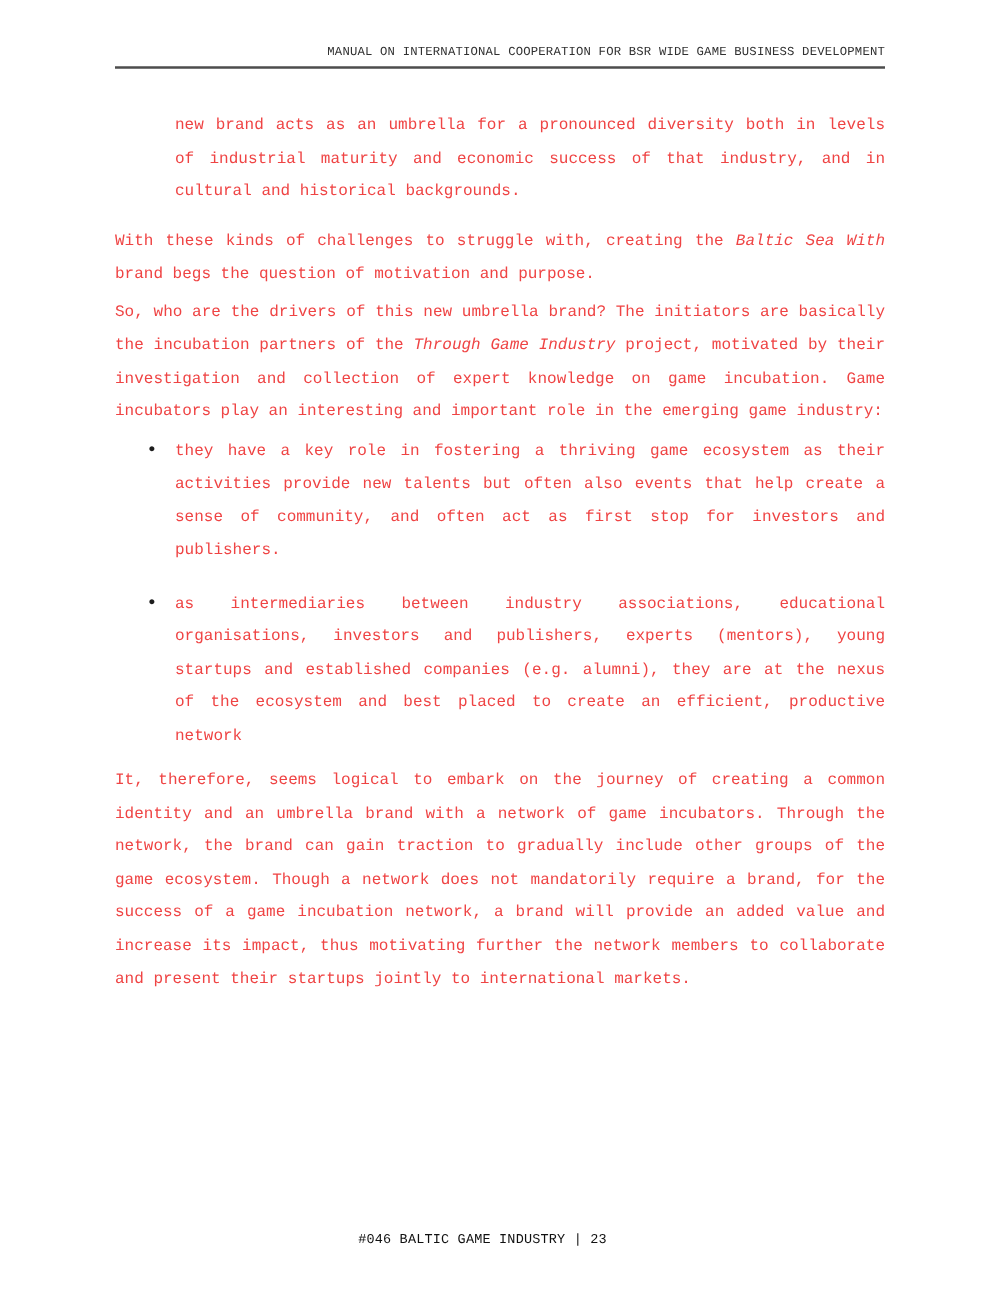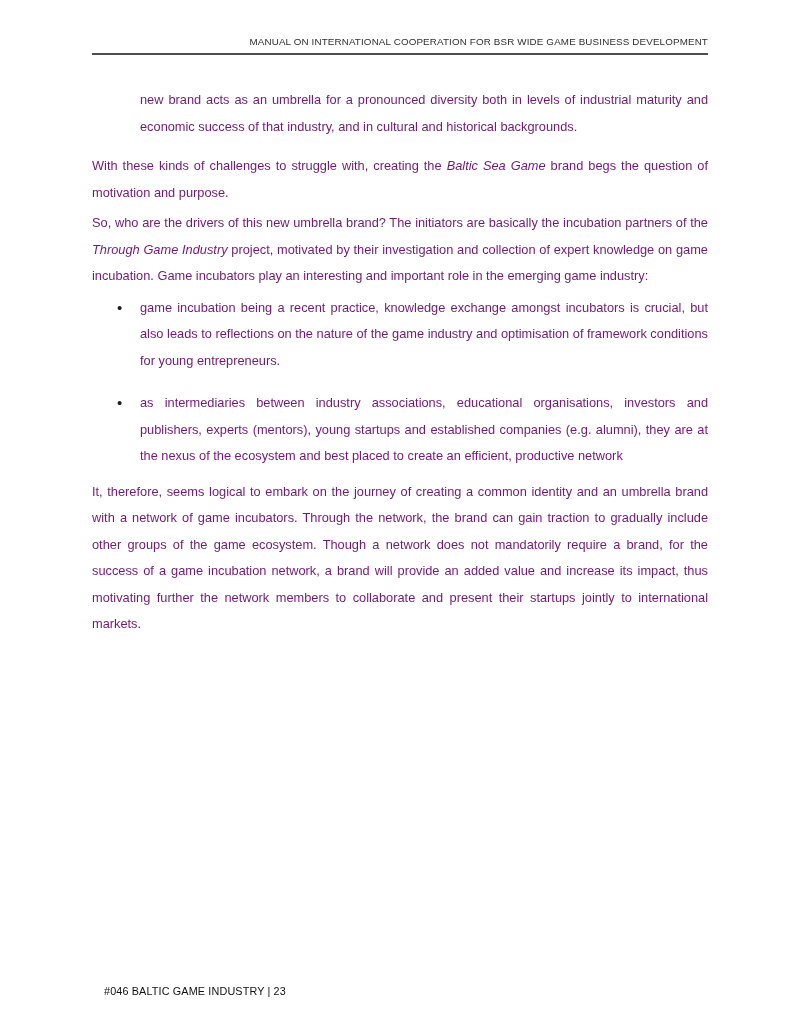--- a/index.html
+++ b/index.html
@@ -5,21 +5,21 @@
   html, body {
     margin: 0;
     padding: 0;
     background: #ffffff;
   }
   .page {
     position: relative;
     width: 800px;
     height: 1035px;
     background: #ffffff;
-    font-family: Liberation Sans, sans-serif;
+    font-family: Liberation Mono, monospace;
     color: #1d1d1d;
     overflow: hidden;
     border-radius: 10px;
   }
   
   .header {
     position: absolute;
     top: 0;
     left: 92px;
     width: 616px;
@@ -37,21 +37,21 @@
   }
   
   .content {
     position: absolute;
     top: 87px;
     left: 92px;
     width: 616px;
     font-size: 12.8px;
     line-height: 26.5px;
     text-align: justify;
-    color: #701a75;
+    color: #ef4444;
   }
   .content p { margin: 0; }
   .para-1 {
     margin-left: 48px !important;
     margin-bottom: 13px !important;
   }
   .para-2 { margin-bottom: 4px !important; }
   .para-3 { margin-bottom: 5px !important; }
   .para-4 { margin-top: 0; }
   em { font-style: italic; }
@@ -74,23 +74,23 @@
     left: 25px;
     top: 0;
     font-size: 15px;
     line-height: 26.5px;
     color: #1d1d1d;
   }
   
   .footer {
     position: absolute;
     top: 981px;
-    left: 104px;
+    left: 78px;
     width: 616px;
-    text-align: left;
+    text-align: center;
   }
   .footer-text {
     font-size: 10.8px;
     letter-spacing: 0.15px;
     color: #111111;
     white-space: nowrap;
   }
 </style>
 </head>
 <body>
@@ -98,26 +98,26 @@
 <div class="page">
 
   <div class="header">
     <div class="header-text">MANUAL ON INTERNATIONAL COOPERATION FOR BSR WIDE GAME BUSINESS DEVELOPMENT</div>
   </div>
 
   <div class="content">
 
     <p class="para-1">new brand acts as an umbrella for a pronounced diversity both in levels of industrial maturity and economic success of that industry, and in cultural and historical backgrounds.</p>
 
-    <p class="para-2"><span>With these kinds of challenges to struggle with, creating the </span><em>Baltic Sea Game</em><span> brand begs the question of motivation and purpose.</span></p>
+    <p class="para-2"><span>With these kinds of challenges to struggle with, creating the </span><em>Baltic Sea With</em><span> brand begs the question of motivation and purpose.</span></p>
 
     <p class="para-3"><span>So, who are the drivers of this new umbrella brand? The initiators are basically the incubation partners of the </span><em>Through Game Industry</em><span> project, motivated by their investigation and collection of expert knowledge on game incubation. Game incubators play an interesting and important role in the emerging game industry:</span></p>
 
     <ul class="bullet-list">
-      <li>game incubation being a recent practice, knowledge exchange amongst incubators is crucial, but also leads to reflections on the nature of the game industry and optimisation of framework conditions for young entrepreneurs.</li>
+      <li>they have a key role in fostering a thriving game ecosystem as their activities provide new talents but often also events that help create a sense of community, and often act as first stop for investors and publishers.</li>
       <li>as intermediaries between industry associations, educational organisations, investors and publishers, experts (mentors), young startups and established companies (e.g. alumni), they are at the nexus of the ecosystem and best placed to create an efficient, productive network</li>
     </ul>
 
     <p class="para-4">It, therefore, seems logical to embark on the journey of creating a common identity and an umbrella brand with a network of game incubators. Through the network, the brand can gain traction to gradually include other groups of the game ecosystem. Though a network does not mandatorily require a brand, for the success of a game incubation network, a brand will provide an added value and increase its impact, thus motivating further the network members to collaborate and present their startups jointly to international markets.</p>
 
   </div>
 
   <div class="footer">
     <span class="footer-text">#046 BALTIC GAME INDUSTRY | 23</span>
   </div>

